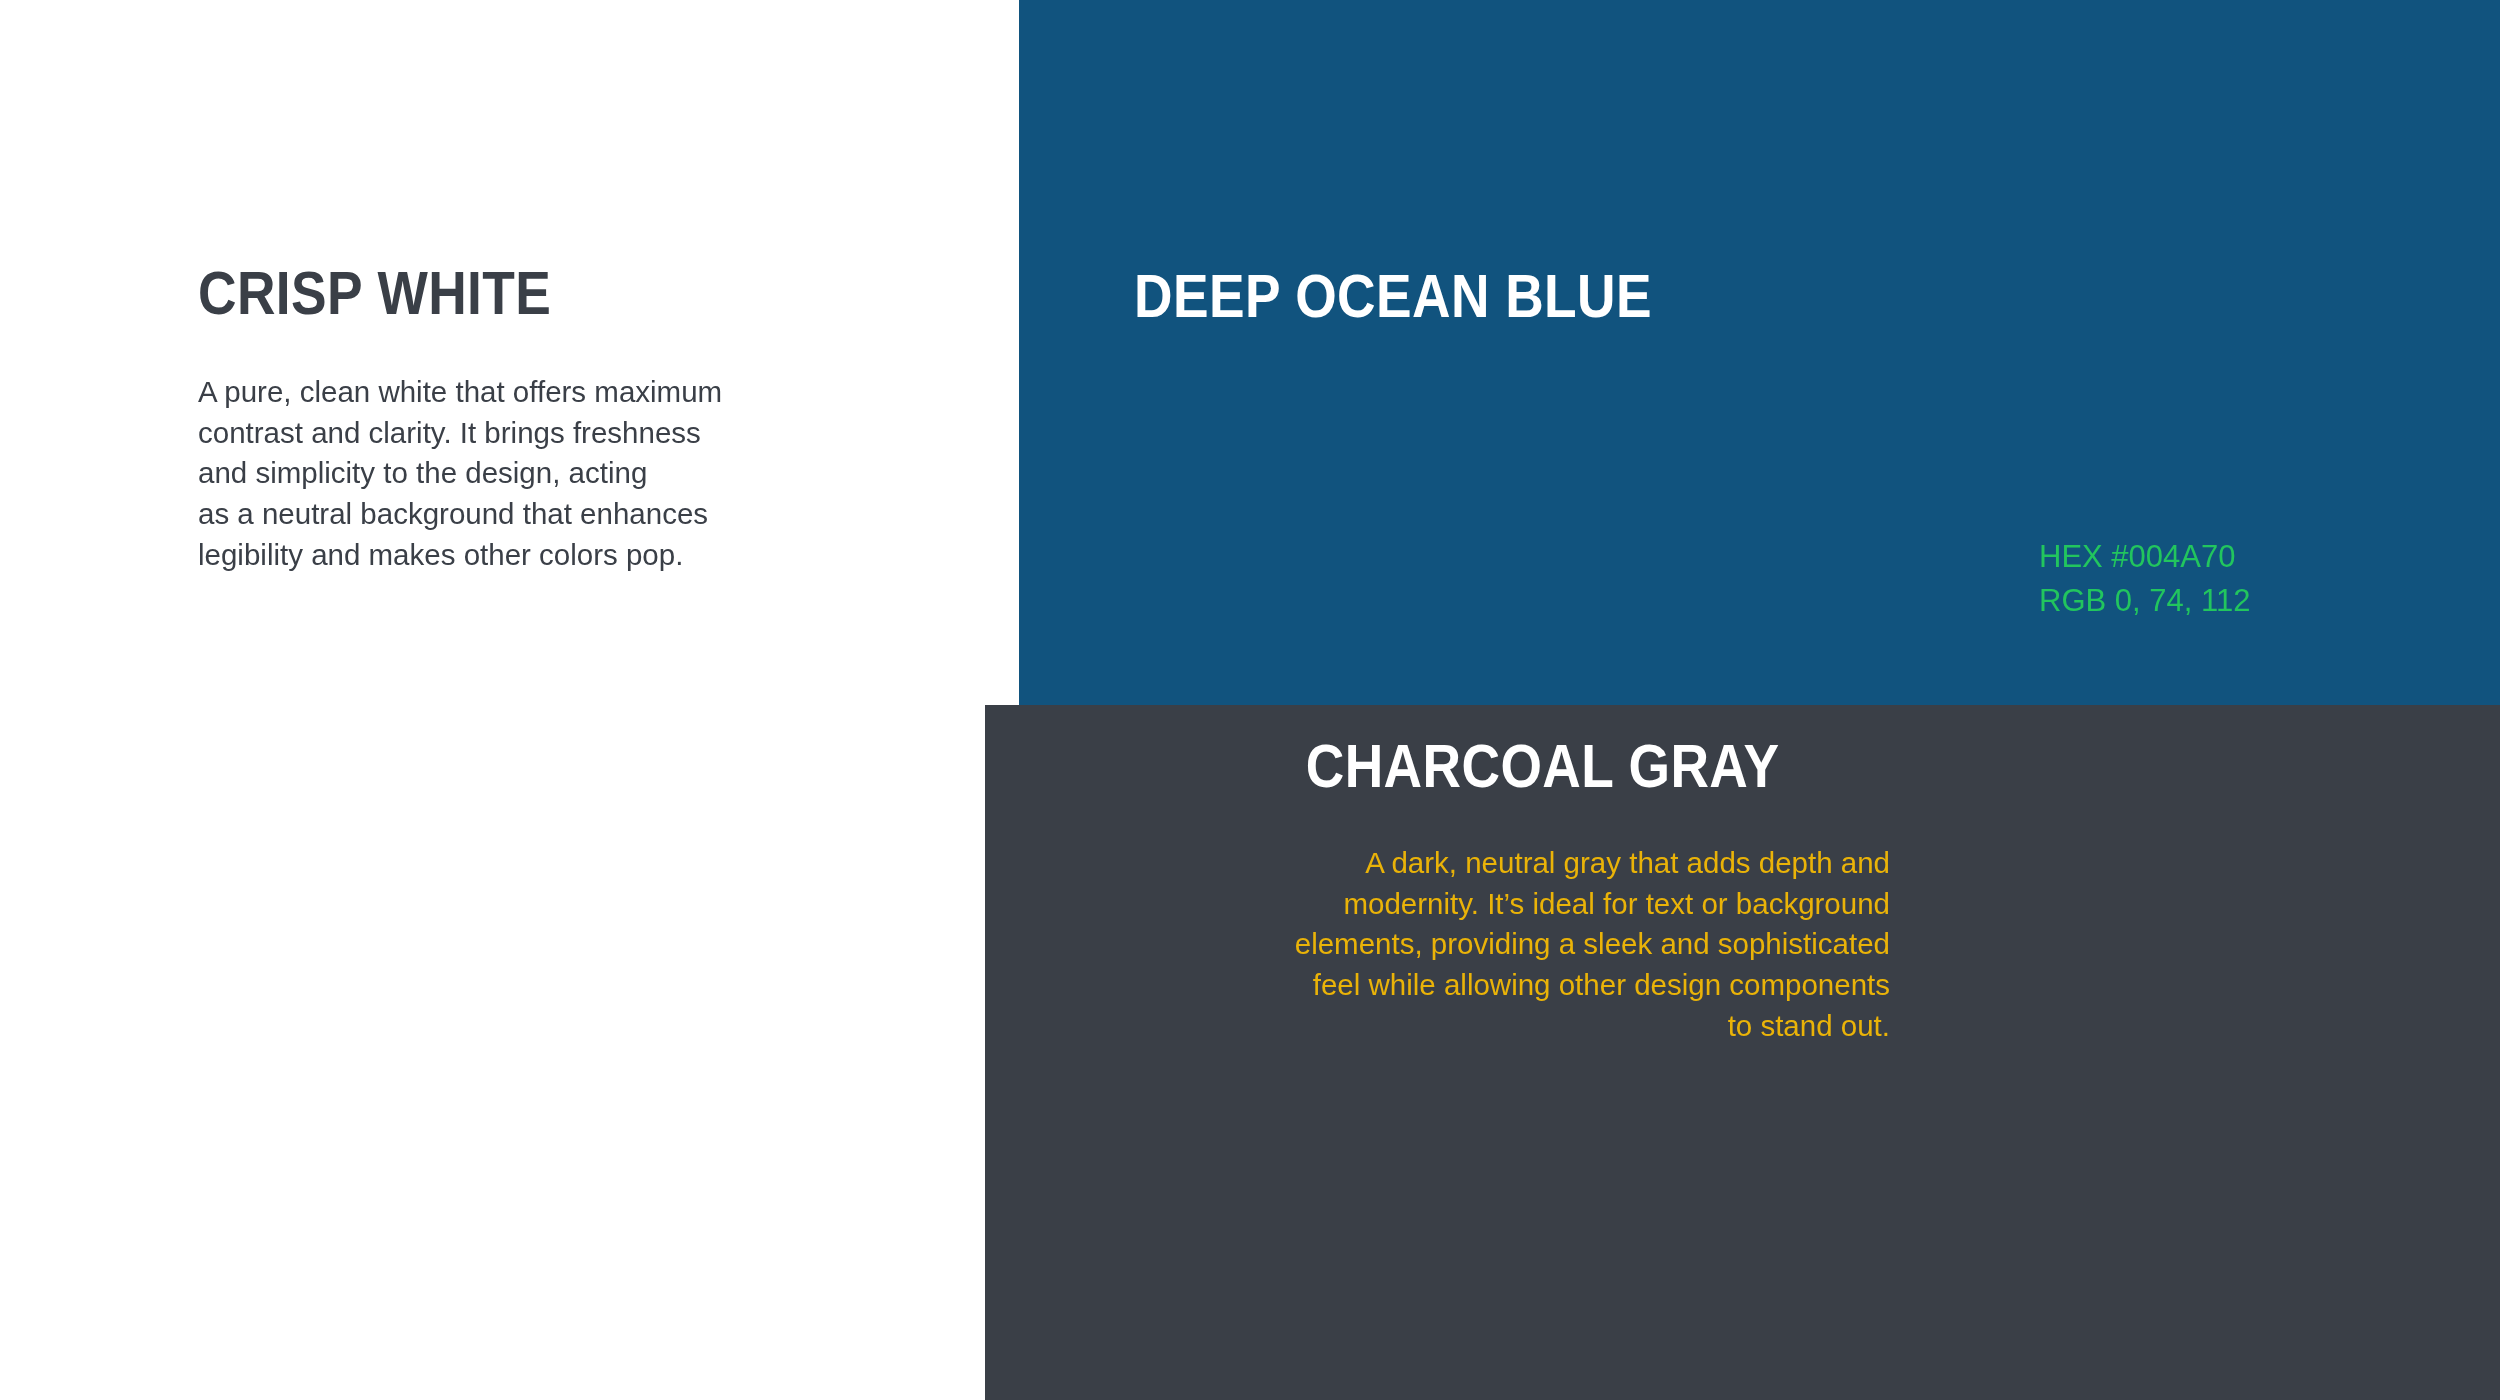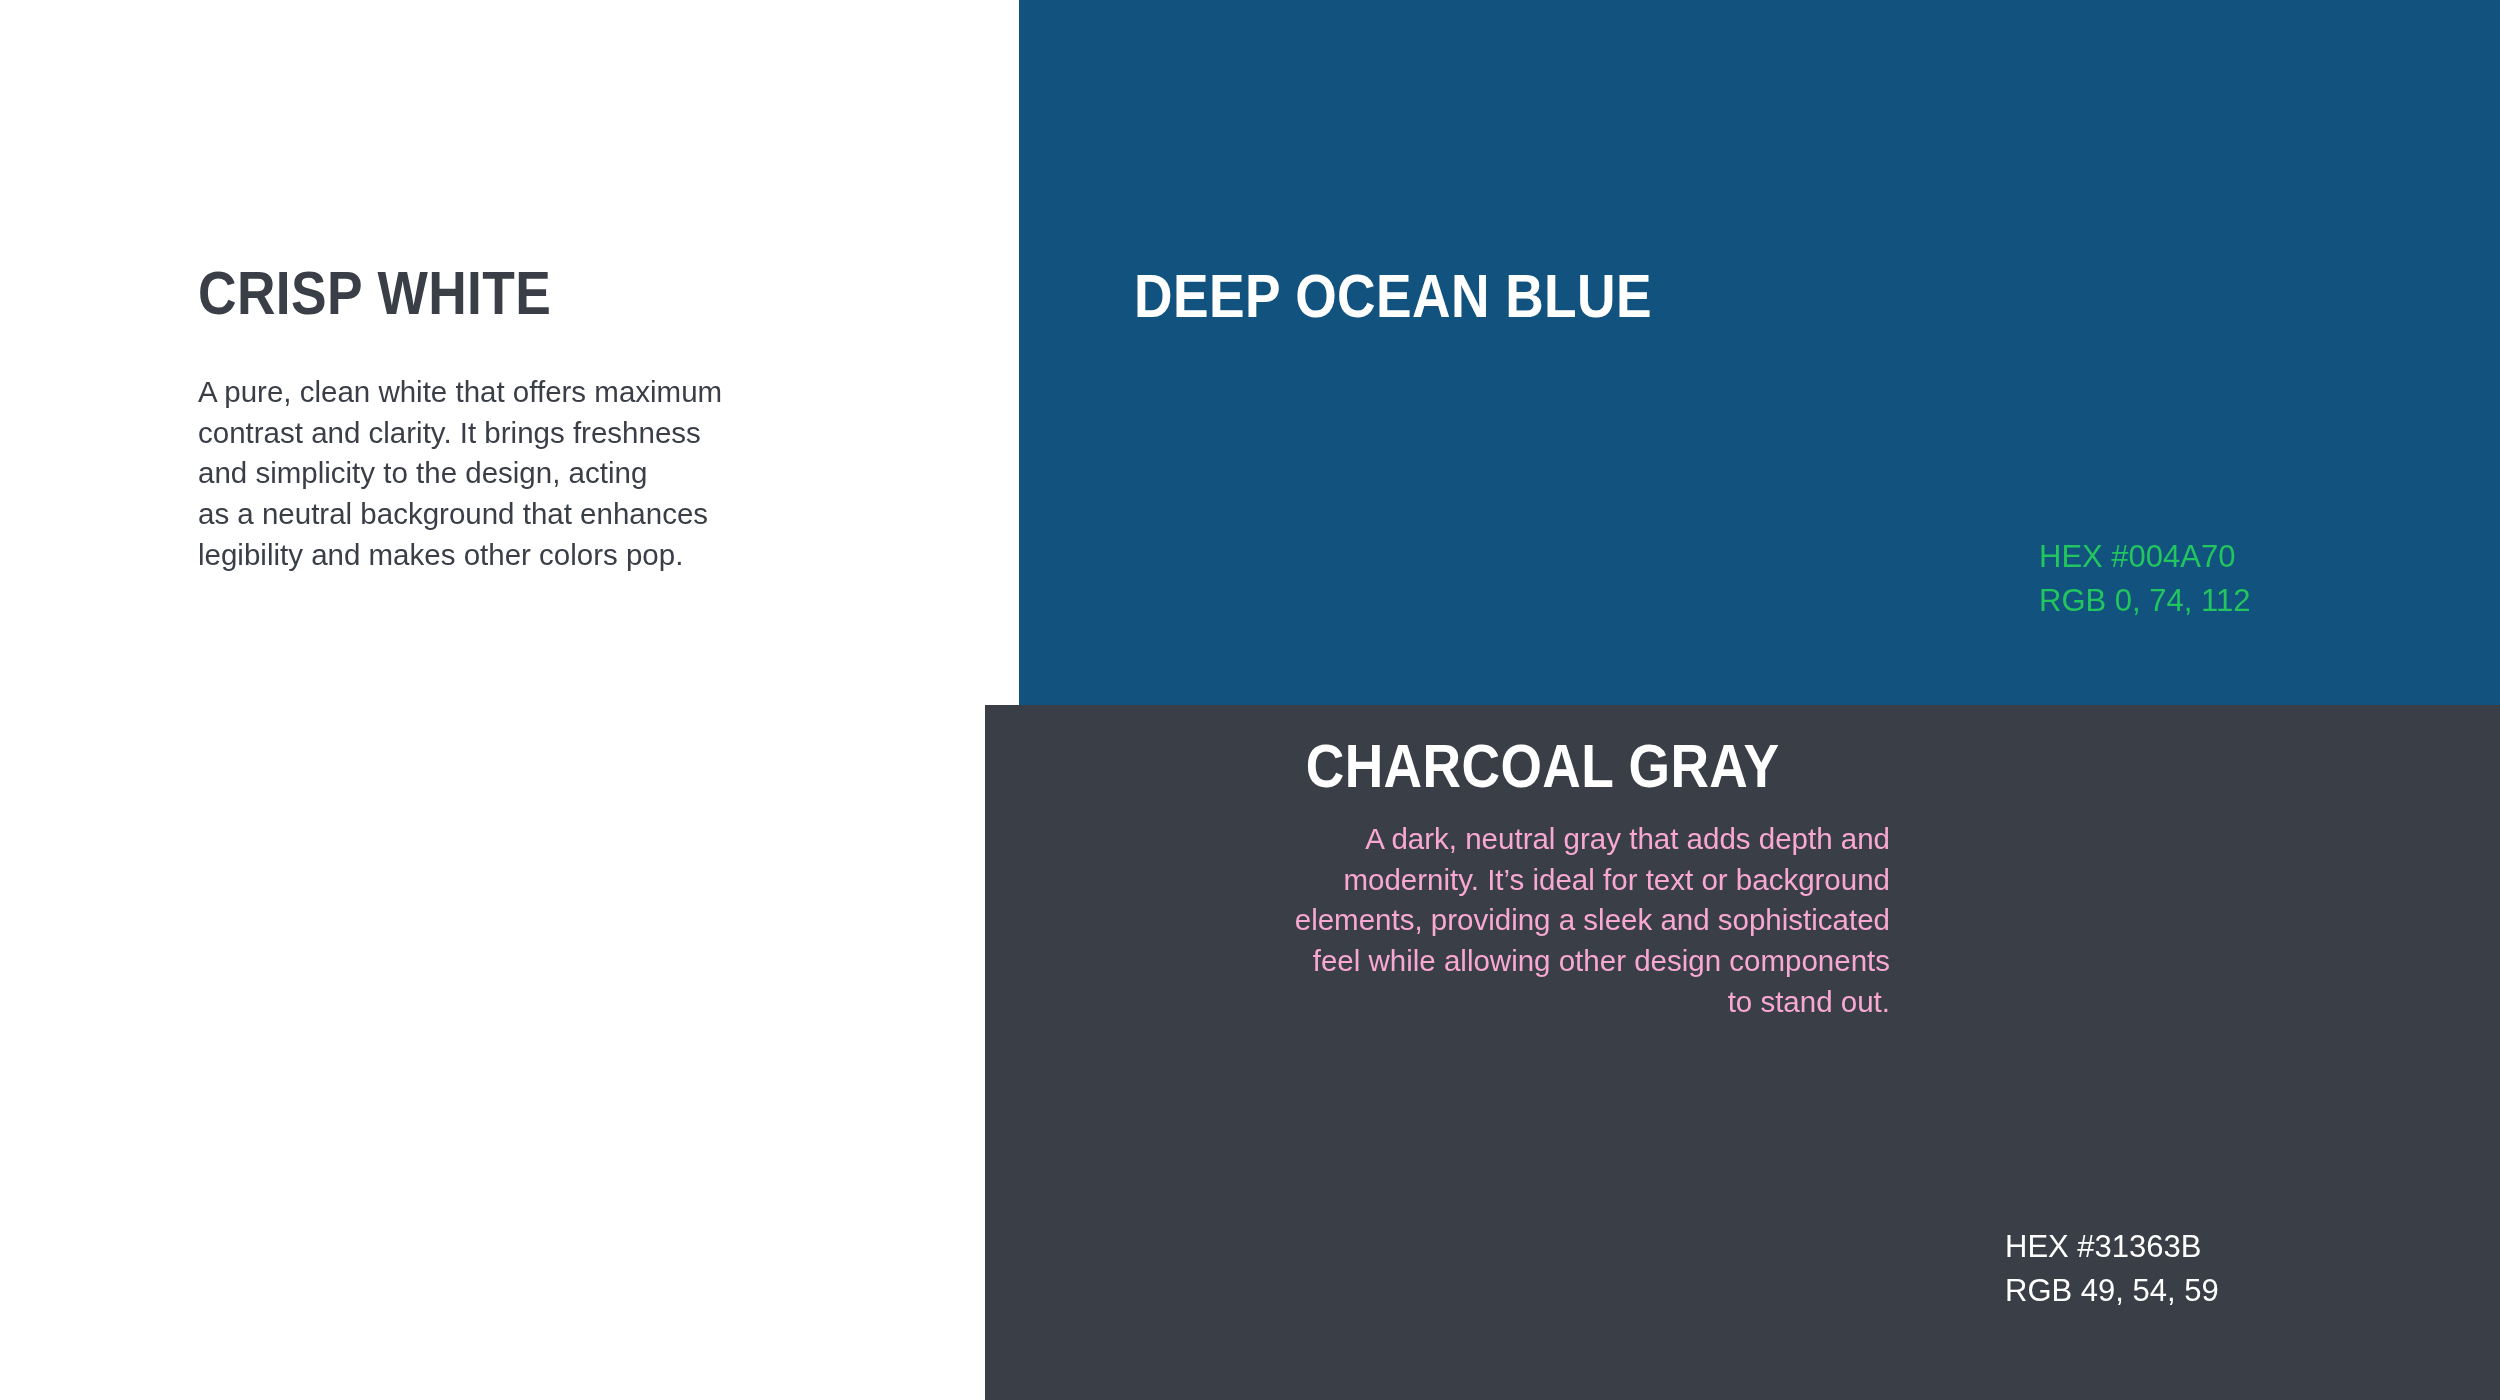--- a/index.html
+++ b/index.html
@@ -129,22 +129,22 @@
     position: absolute;
     left: 115px;
     top: 30px;
     width: 790px;
     text-align: right;
   }
   .gray-block .swatch-title {
     color: #ffffff;
   }
   .gray-block .swatch-desc {
-    color: #f9a8d4;
-    margin-top: 22px;
+    color: #eab308;
+    margin-top: 46px;
   }
   .gray-codes {
     position: absolute;
     left: 1020px;
     top: 520px;
     color: #ffffff;
   }
 </style>
 </head>
 <body>
@@ -176,20 +176,16 @@
 
     <section class="panel-gray">
       <div class="gray-block">
         <h1 class="swatch-title">CHARCOAL GRAY</h1>
         <p class="swatch-desc">A dark, neutral gray that adds depth and
 modernity. It’s ideal for text or background
 elements, providing a sleek and sophisticated
 feel while allowing other design components
 to stand out.</p>
       </div>
-      <div class="gray-codes">
-        <div class="swatch-codes">HEX #31363B</div>
-        <div class="swatch-codes">RGB 49, 54, 59</div>
-      </div>
     </section>
 
   </div>
 </div>
 
 </body></html>

